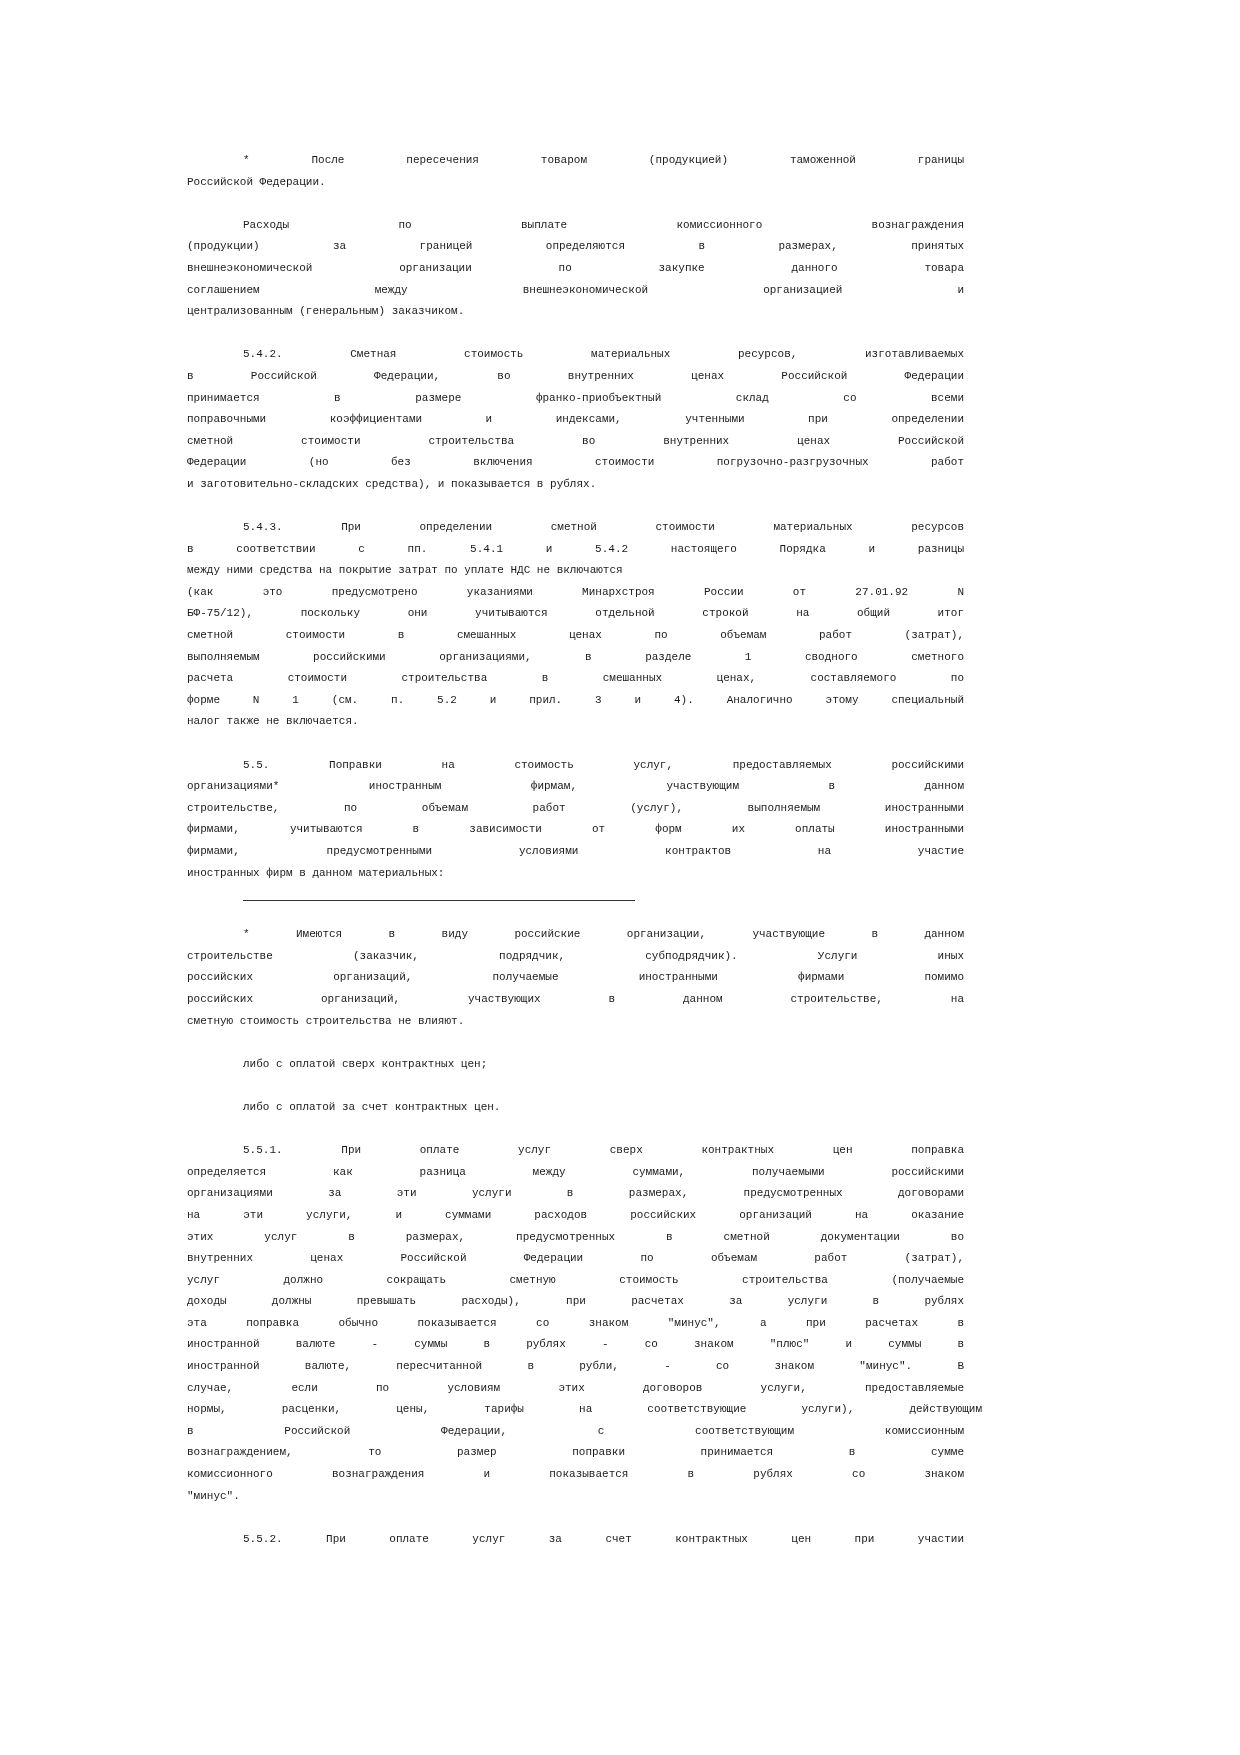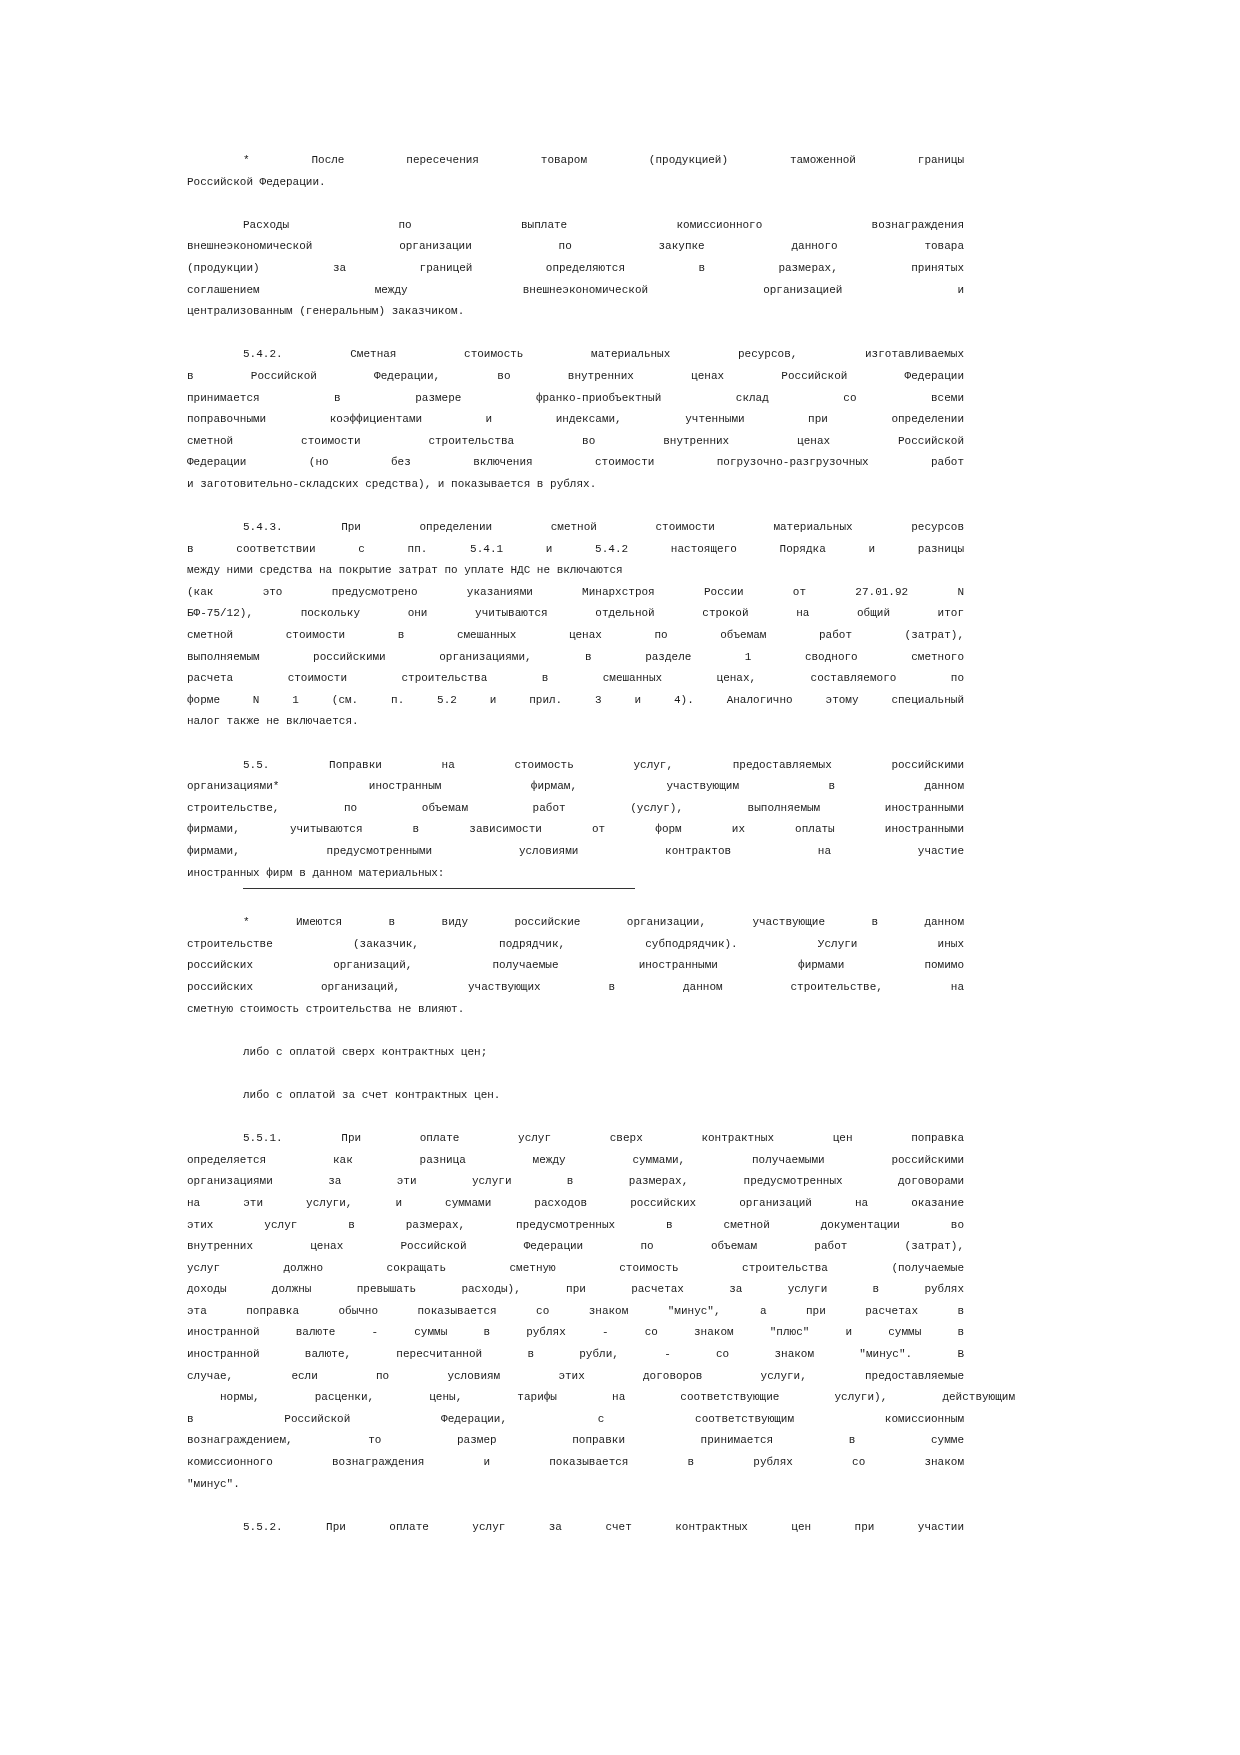--- a/index.html
+++ b/index.html
@@ -9,40 +9,40 @@
     font-family:"Liberation Mono","DejaVu Sans Mono",monospace;
     font-size:11px; line-height:21.6px; color:#1a1a1a;
   }
   .para { margin:0 0 21.6px 0; }
   .line {
     display:block; white-space:nowrap; height:21.6px;
     text-align:justify; text-align-last:justify; overflow:visible;
   }
   .line.last { text-align-last:left; }
   .line.ind { padding-left:56px; }
-  .line.wide { width:795px;margin-left:33px; }
+  .line.wide { width:795px; }
   .rule {
     margin:4px 0 23px 56px; width:392px; height:0;
     border-top:1.2px solid #333;
   }
 </style>
 </head>
 <body>
 
 <div class="page">
 
   <p class="para">
     <span class="line ind">* После пересечения товаром (продукцией) таможенной границы</span>
     <span class="line last">Российской Федерации.</span>
   </p>
 
   <p class="para">
     <span class="line ind">Расходы по выплате комиссионного вознаграждения</span>
+    <span class="line">(продукции) за границей определяются в размерах, принятых</span>
     <span class="line">внешнеэкономической организации по закупке данного товара</span>
-    <span class="line">(продукции) за границей определяются в размерах, принятых</span>
     <span class="line">соглашением между внешнеэкономической организацией и</span>
     <span class="line last">централизованным (генеральным) заказчиком.</span>
   </p>
 
   <p class="para">
     <span class="line ind">5.4.2. Сметная стоимость материальных ресурсов, изготавливаемых</span>
     <span class="line">в Российской Федерации, во внутренних ценах Российской Федерации</span>
     <span class="line">принимается в размере франко-приобъектный склад со всеми</span>
     <span class="line">поправочными коэффициентами и индексами, учтенными при определении</span>
     <span class="line">сметной стоимости строительства во внутренних ценах Российской</span>
@@ -56,21 +56,21 @@
     <span class="line last">между ними средства на покрытие затрат по уплате НДС не включаются</span>
     <span class="line">(как это предусмотрено указаниями Минархстроя России от 27.01.92 N</span>
     <span class="line">БФ-75/12), поскольку они учитываются отдельной строкой на общий итог</span>
     <span class="line">сметной стоимости в смешанных ценах по объемам работ (затрат),</span>
     <span class="line">выполняемым российскими организациями, в разделе 1 сводного сметного</span>
     <span class="line">расчета стоимости строительства в смешанных ценах, составляемого по</span>
     <span class="line">форме N 1 (см. п. 5.2 и прил. 3 и 4). Аналогично этому специальный</span>
     <span class="line last">налог также не включается.</span>
   </p>
 
-  <p class="para" style="margin-bottom:4px">
+  <p class="para" style="margin-bottom:16px">
     <span class="line ind">5.5. Поправки на стоимость услуг, предоставляемых российскими</span>
     <span class="line">организациями* иностранным фирмам, участвующим в данном</span>
     <span class="line">строительстве, по объемам работ (услуг), выполняемым иностранными</span>
     <span class="line">фирмами, учитываются в зависимости от форм их оплаты иностранными</span>
     <span class="line">фирмами, предусмотренными условиями контрактов на участие</span>
     <span class="line last">иностранных фирм в данном материальных:</span>
   </p>
 
   <div class="rule"></div>
 

